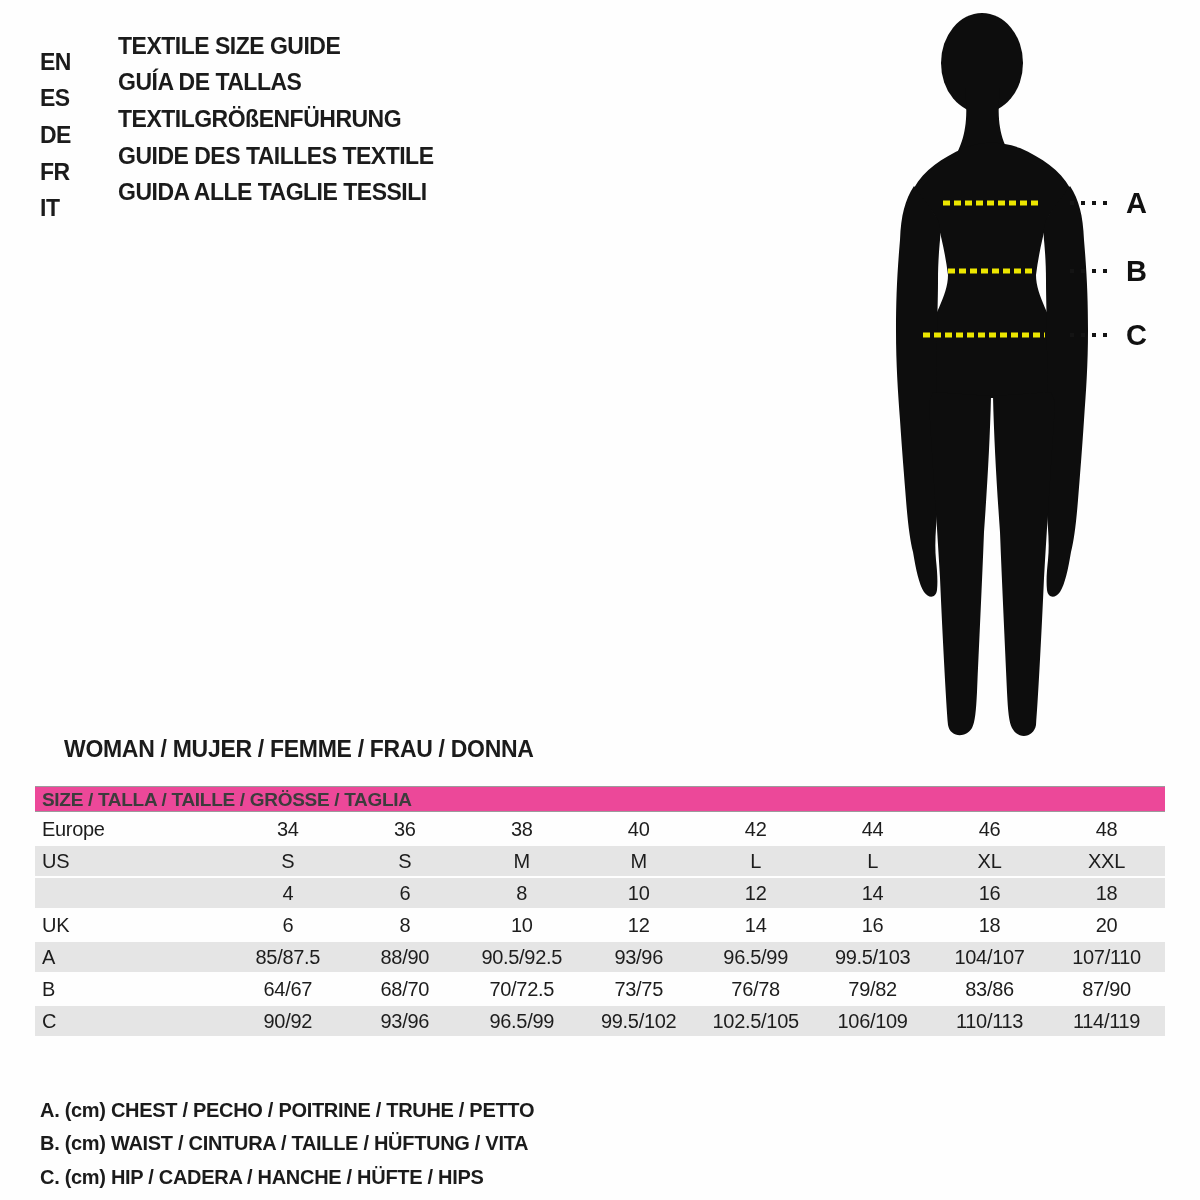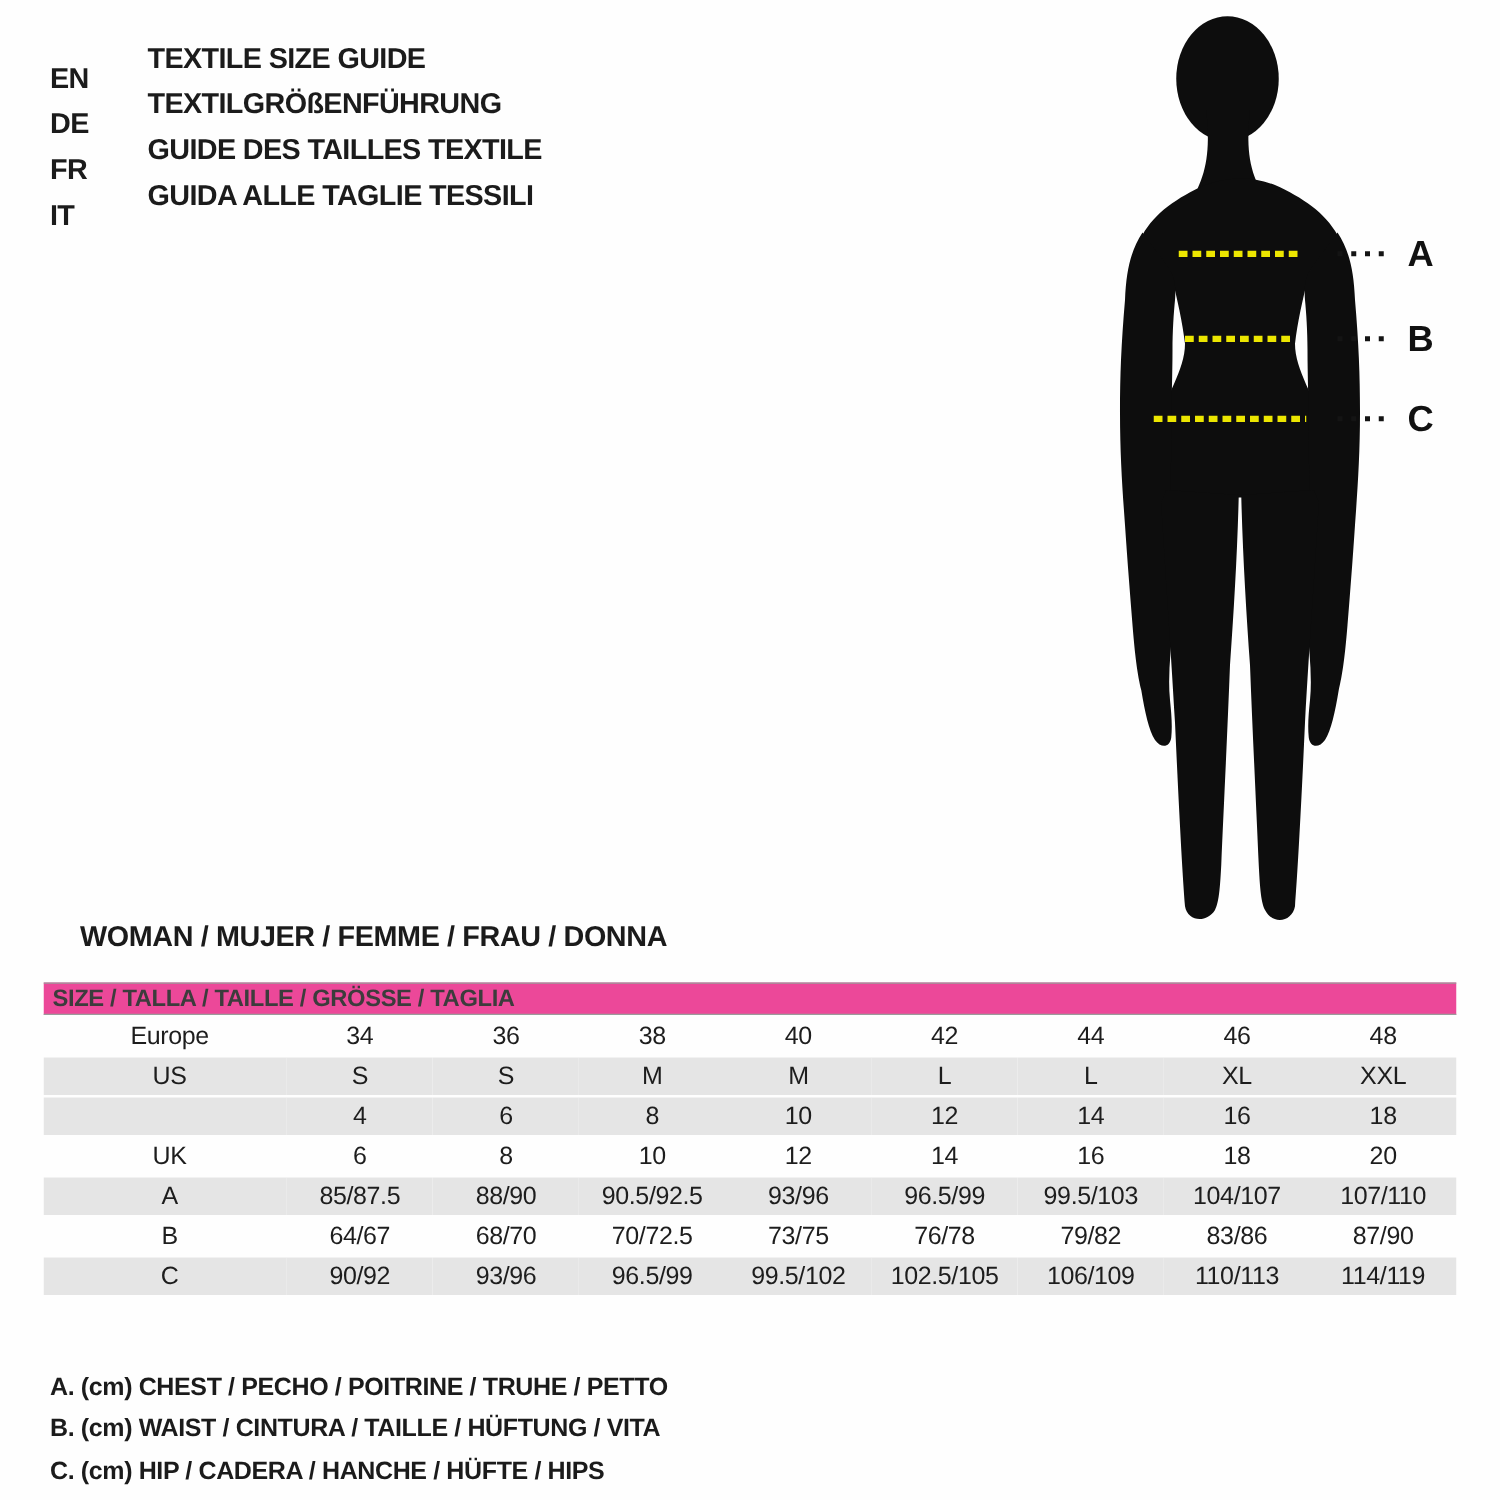--- a/index.html
+++ b/index.html
@@ -18,36 +18,40 @@
   .figure-wrap svg { display:block; width:100%; height:100%; }
 
   
   .section-title { position:absolute; left:40px; top:736px; font-size:23px; font-weight:bold; letter-spacing:-0.3px;margin-left:24px; }
 
   
   .size-table-wrap { position:absolute; left:35px; top:786px; width:1130px; }
   .size-table-header { height:26px; line-height:25px; background:#ec4899; border-top:1px solid #9b9b9b; border-bottom:1px solid #9b9b9b; color:#3c3c3c; font-size:19px; font-weight:bold; padding-left:7px; letter-spacing:-0.3px; }
   table.size-table { width:100%; border-collapse:separate; border-spacing:0 2px; table-layout:fixed; }
   table.size-table td { height:30px; font-size:20px; letter-spacing:-0.3px; text-align:center; vertical-align:middle; color:#1d1d1d; }
-  table.size-table td.row-label { text-align:center; padding-left:7px; }
+  table.size-table td.row-label { text-align:left; padding-left:7px; }
   tr.shaded td { background:#e5e5e5; }
 
   
   .notes { position:absolute; left:40px; top:1094px; }
   .note-line { font-size:20px; font-weight:bold; line-height:33.4px; letter-spacing:-0.3px; white-space:nowrap; }
 </style>
 </head>
 <body>
 
 <div class="canvas">
 
   <div class="lang-list">
     <div class="lang-row">
       <span class="lang-code">EN</span>
       <span class="lang-title">TEXTILE SIZE GUIDE</span>
+    </div>
+    <div class="lang-row">
+      <span class="lang-code">ES</span>
+      <span class="lang-title">GUÍA DE TALLAS</span>
     </div>
     <div class="lang-row">
       <span class="lang-code">DE</span>
       <span class="lang-title">TEXTILGRÖßENFÜHRUNG</span>
     </div>
     <div class="lang-row">
       <span class="lang-code">FR</span>
       <span class="lang-title">GUIDE DES TAILLES TEXTILE</span>
     </div>
     <div class="lang-row">

